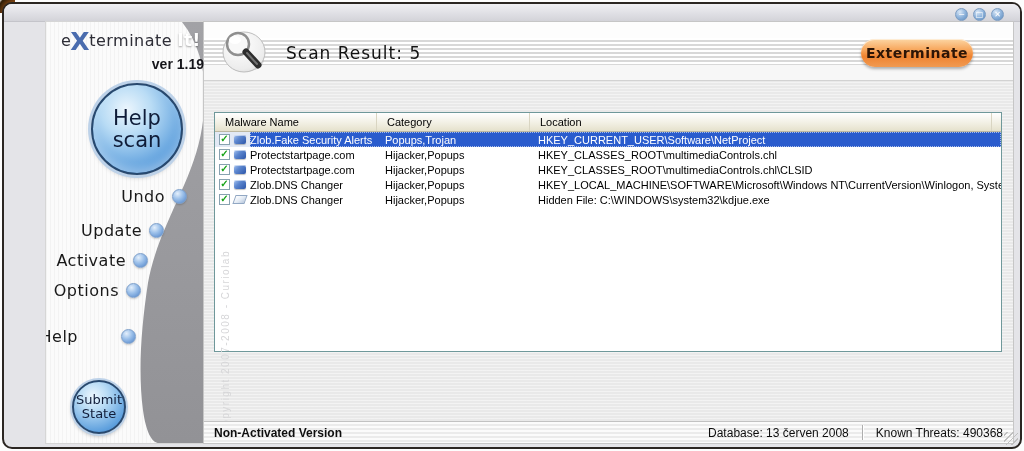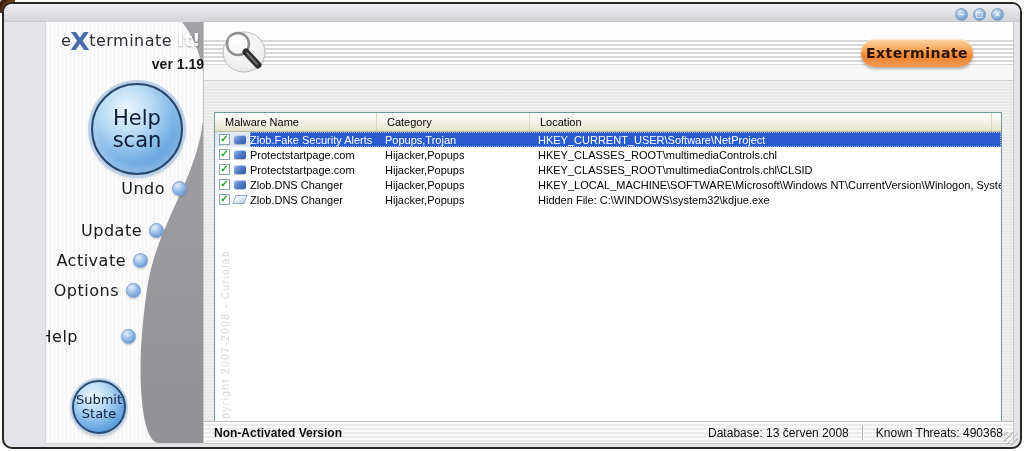--- a/index.html
+++ b/index.html
@@ -35,21 +35,21 @@
     border:2px solid #28496f;box-sizing:border-box;
     box-shadow:0 0 0 3px #bdd2e9, 0 2px 5px rgba(0,0,0,0.25), inset 0 -5px 9px rgba(255,255,255,0.35);
     display:flex;flex-direction:column;align-items:center;justify-content:center;cursor:pointer;
     font-family:"DejaVu Sans",sans-serif;font-size:21px;line-height:22px;color:#0f1c38;}
   .menu-host{position:absolute;inset:0;z-index:2;}
   .menu-item{position:absolute;display:flex;align-items:center;gap:7px;height:20px;cursor:pointer;
     font-family:"DejaVu Sans",sans-serif;font-size:16px;color:#191919;letter-spacing:0.5px;}
   .mi-bullet{width:15px;height:15px;border-radius:50%;box-sizing:border-box;flex:0 0 auto;
     background:radial-gradient(circle at 35% 28%, #e4effb 0%, #9dc1ea 42%, #4e82c8 100%);
     border:1px solid #7d9fca;box-shadow:0 1px 2px rgba(0,0,0,0.2);}
-  .mi-0{top:156px;right:46px;justify-content:space-between;} .mi-1{top:198px;right:69px;} .mi-2{top:228px;right:85px;}
+  .mi-0{top:164px;right:46px;justify-content:space-between;} .mi-1{top:198px;right:69px;} .mi-2{top:228px;right:85px;}
   .mi-3{top:258px;right:92px;} .mi-4{top:304px;right:97px;gap:43px;}
   .submit-btn{position:absolute;left:26px;top:358px;width:54px;height:54px;border-radius:50%;z-index:2;
     background:radial-gradient(circle at 38% 28%, #ecf6fd 0%, #b9dcf5 30%, #5d9fdd 75%, #3a78bc 100%);
     border:2px solid #28496f;box-sizing:border-box;box-shadow:0 0 0 2px #bdd2e9, 0 2px 4px rgba(0,0,0,0.3);
     display:flex;flex-direction:column;align-items:center;justify-content:center;cursor:pointer;
     font-family:"DejaVu Sans",sans-serif;font-size:13px;line-height:14px;color:#101d3a;}
   .copyright{position:absolute;right:2px;bottom:8px;z-index:2;writing-mode:vertical-rl;transform:rotate(180deg);
     font-size:10px;color:#d6d6d8;letter-spacing:1.5px;}
 
   
@@ -62,21 +62,21 @@
   .magnifier{position:absolute;left:16px;top:6px;width:48px;height:48px;z-index:3;}
   .scan-title{position:absolute;left:82px;top:21px;z-index:3;white-space:nowrap;
     font-family:"DejaVu Sans",sans-serif;font-size:17px;letter-spacing:1px;color:#121212;}
   .exterminate-btn{position:absolute;right:40px;top:17px;width:112px;height:28px;border-radius:14px;z-index:3;
     background:linear-gradient(180deg,#fcd6a4 0%,#f7a75d 38%,#ef8330 62%,#f09a52 100%);
     box-shadow:0 2px 3px rgba(0,0,0,0.3), inset 0 1px 0 rgba(255,255,255,0.55);
     display:flex;align-items:center;justify-content:center;cursor:pointer;
     font-family:"DejaVu Sans",sans-serif;font-weight:bold;font-size:14px;letter-spacing:0.5px;color:#2d1506;}
 
   
-  .table{position:absolute;left:10px;top:90px;width:788px;height:328px;box-sizing:border-box;
+  .table{position:absolute;left:10px;top:90px;width:788px;height:240px;box-sizing:border-box;
     background:#fff;border:1px solid #6f989a;font-size:11px;color:#000;overflow:hidden;}
   .thead{display:flex;height:19px;box-sizing:border-box;
     background:linear-gradient(#ffffff,#f2f0e4 55%,#e5e1cc);border-bottom:1px solid #bcb8a2;}
   .th{box-sizing:border-box;border-right:1px solid #d9d5c2;display:flex;align-items:center;
     padding-left:10px;white-space:nowrap;cursor:pointer;}
   .th-name{width:162px;} .th-cat{width:153px;} .th-loc{flex:1;} 
   .th-stub{width:9px;padding:0;border-right:none;cursor:default;}
   .trow{display:flex;height:15px;align-items:stretch;}
   .cb-cell{width:19px;display:flex;align-items:center;justify-content:center;}
   .icon-cell{width:16px;display:flex;align-items:center;}
@@ -186,20 +186,21 @@
             </radialGradient>
           </defs>
           <ellipse cx="25" cy="31" rx="19" ry="13" fill="rgba(0,0,0,0.10)"></ellipse>
           <ellipse cx="24" cy="24" rx="21" ry="20" fill="url(#plateGrad)" stroke="#bdbdbd" stroke-width="1"></ellipse>
           <circle cx="18" cy="16" r="11" fill="#f8f8f8" stroke="#8f8f8f" stroke-width="2.5"></circle>
           <ellipse cx="15" cy="12" rx="6" ry="4" fill="#ffffff"></ellipse>
           <line x1="26" y1="24" x2="38" y2="37" stroke="#2d2d2d" stroke-width="7" stroke-linecap="round"></line>
           <line x1="27" y1="25" x2="37" y2="36" stroke="#707070" stroke-width="2" stroke-linecap="round"></line>
         </svg>
       </div>
+      <div class="scan-title">Scan Result: 5</div>
       <div class="exterminate-btn">Exterminate</div>
 
       <div class="table">
         <div class="thead">
             <div class="th th-name">Malware Name</div>
             <div class="th th-cat">Category</div>
             <div class="th th-loc">Location</div>
             <div class="th th-stub"></div>
           </div>
         <div class="tbody">

